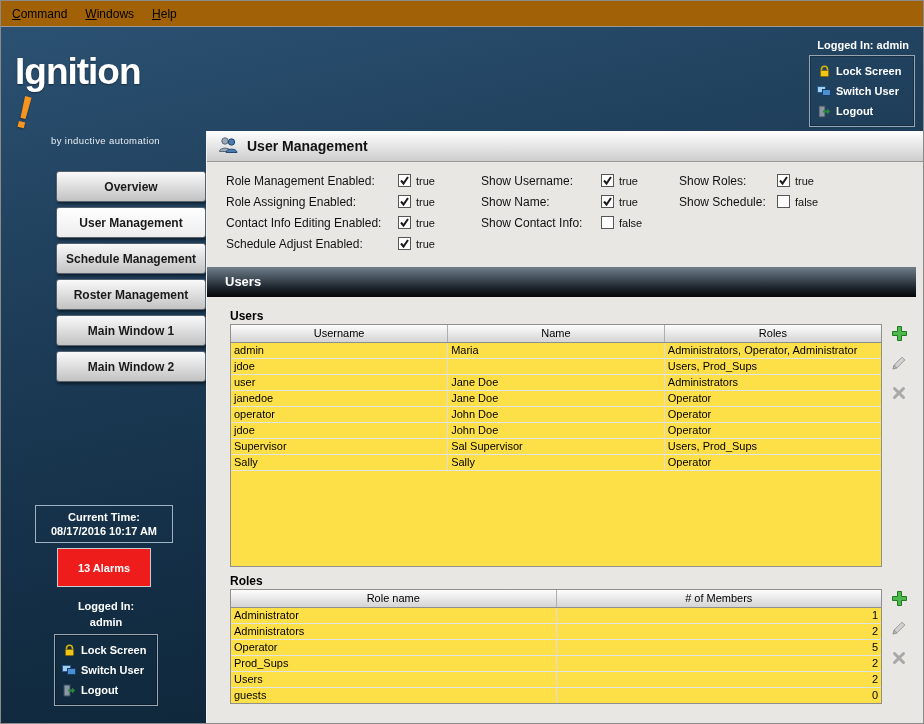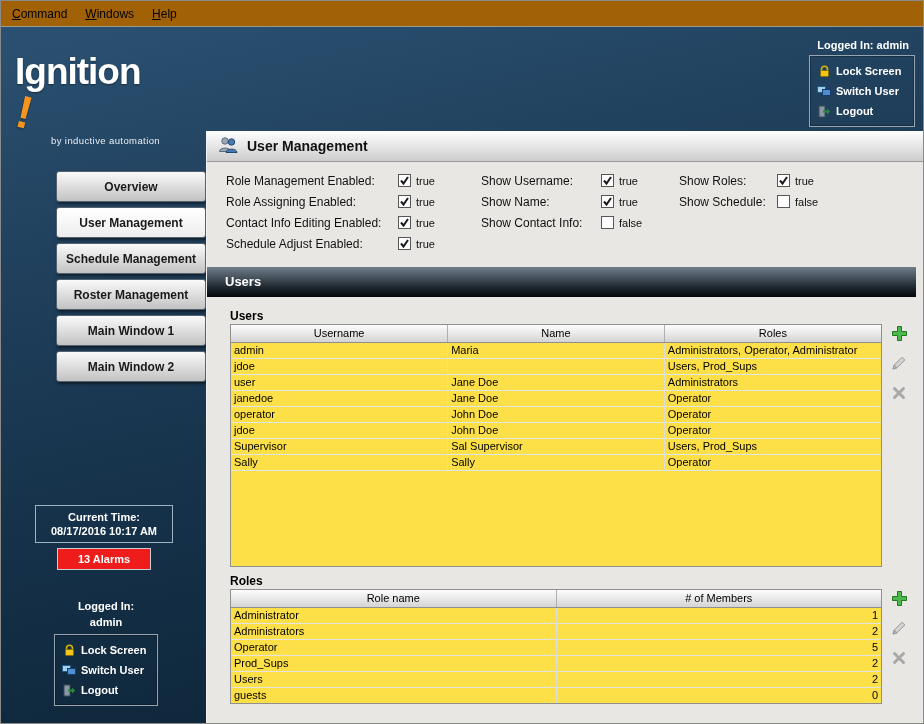--- a/index.html
+++ b/index.html
@@ -29,21 +29,21 @@
   .session-btn { display:flex; align-items:center; gap:5px; height:20px; color:#fff; font-size:11px; font-weight:bold; cursor:pointer; white-space:nowrap; }
   .s-icon { width:14px; display:inline-flex; justify-content:center; }
 
   
   .nav { position:absolute; left:55px; top:144px; width:150px; }
   .nav-btn { height:31px; margin-bottom:5px; background:linear-gradient(#fafafa,#c2c2c2); border:1px solid #55616c; border-radius:3px; box-shadow:1px 2px 3px rgba(0,0,0,.5); font-size:12px; font-weight:bold; color:#1a1a1a; display:flex; align-items:center; justify-content:center; cursor:pointer; }
   .nav-btn.selected { background:linear-gradient(#ffffff,#ededed); }
 
   
   .time-box { position:absolute; left:34px; top:478px; width:138px; height:38px; border:1px solid #9fb2c2; color:#fff; font-size:11px; font-weight:bold; display:flex; flex-direction:column; align-items:center; justify-content:center; gap:2px; }
-  .alarm-btn { position:absolute; left:56px; top:521px; width:94px; height:22px; background:#ef1c1c; border:1px solid #c9cdd2; color:#fff; font-size:11px; font-weight:bold; display:flex; align-items:center; justify-content:center; cursor:pointer; }
+  .alarm-btn { position:absolute; left:56px; top:521px; width:94px; height:39px; background:#ef1c1c; border:1px solid #c9cdd2; color:#fff; font-size:11px; font-weight:bold; display:flex; align-items:center; justify-content:center; cursor:pointer; }
   .logged-block { position:absolute; left:30px; top:571px; width:150px; text-align:center; color:#fff; font-size:11px; font-weight:bold; line-height:16px; }
 
   
   .content-panel { position:absolute; left:205px; top:104px; right:0; bottom:0; background:#e9e7e3; border-left:1px solid #f2f2f2; display:flex; flex-direction:column; }
   .panel-header { height:31px; background:linear-gradient(#ffffff,#cdcdcd); border-bottom:1px solid #9a9a9a; display:flex; align-items:center; gap:8px; padding-left:10px; font-size:14px; font-weight:bold; color:#111; flex:0 0 auto; }
   .settings { position:relative; height:105px; flex:0 0 auto;margin-left:11px; }
   .settings-col { position:absolute; top:8px; }
   .settings-col.c0 { left:8px; } .settings-col.c1 { left:263px; } .settings-col.c2 { left:461px; }
   .setting-row { height:21px; display:flex; align-items:center; }
   .setting-label { font-size:12px; color:#111; display:inline-block; }

